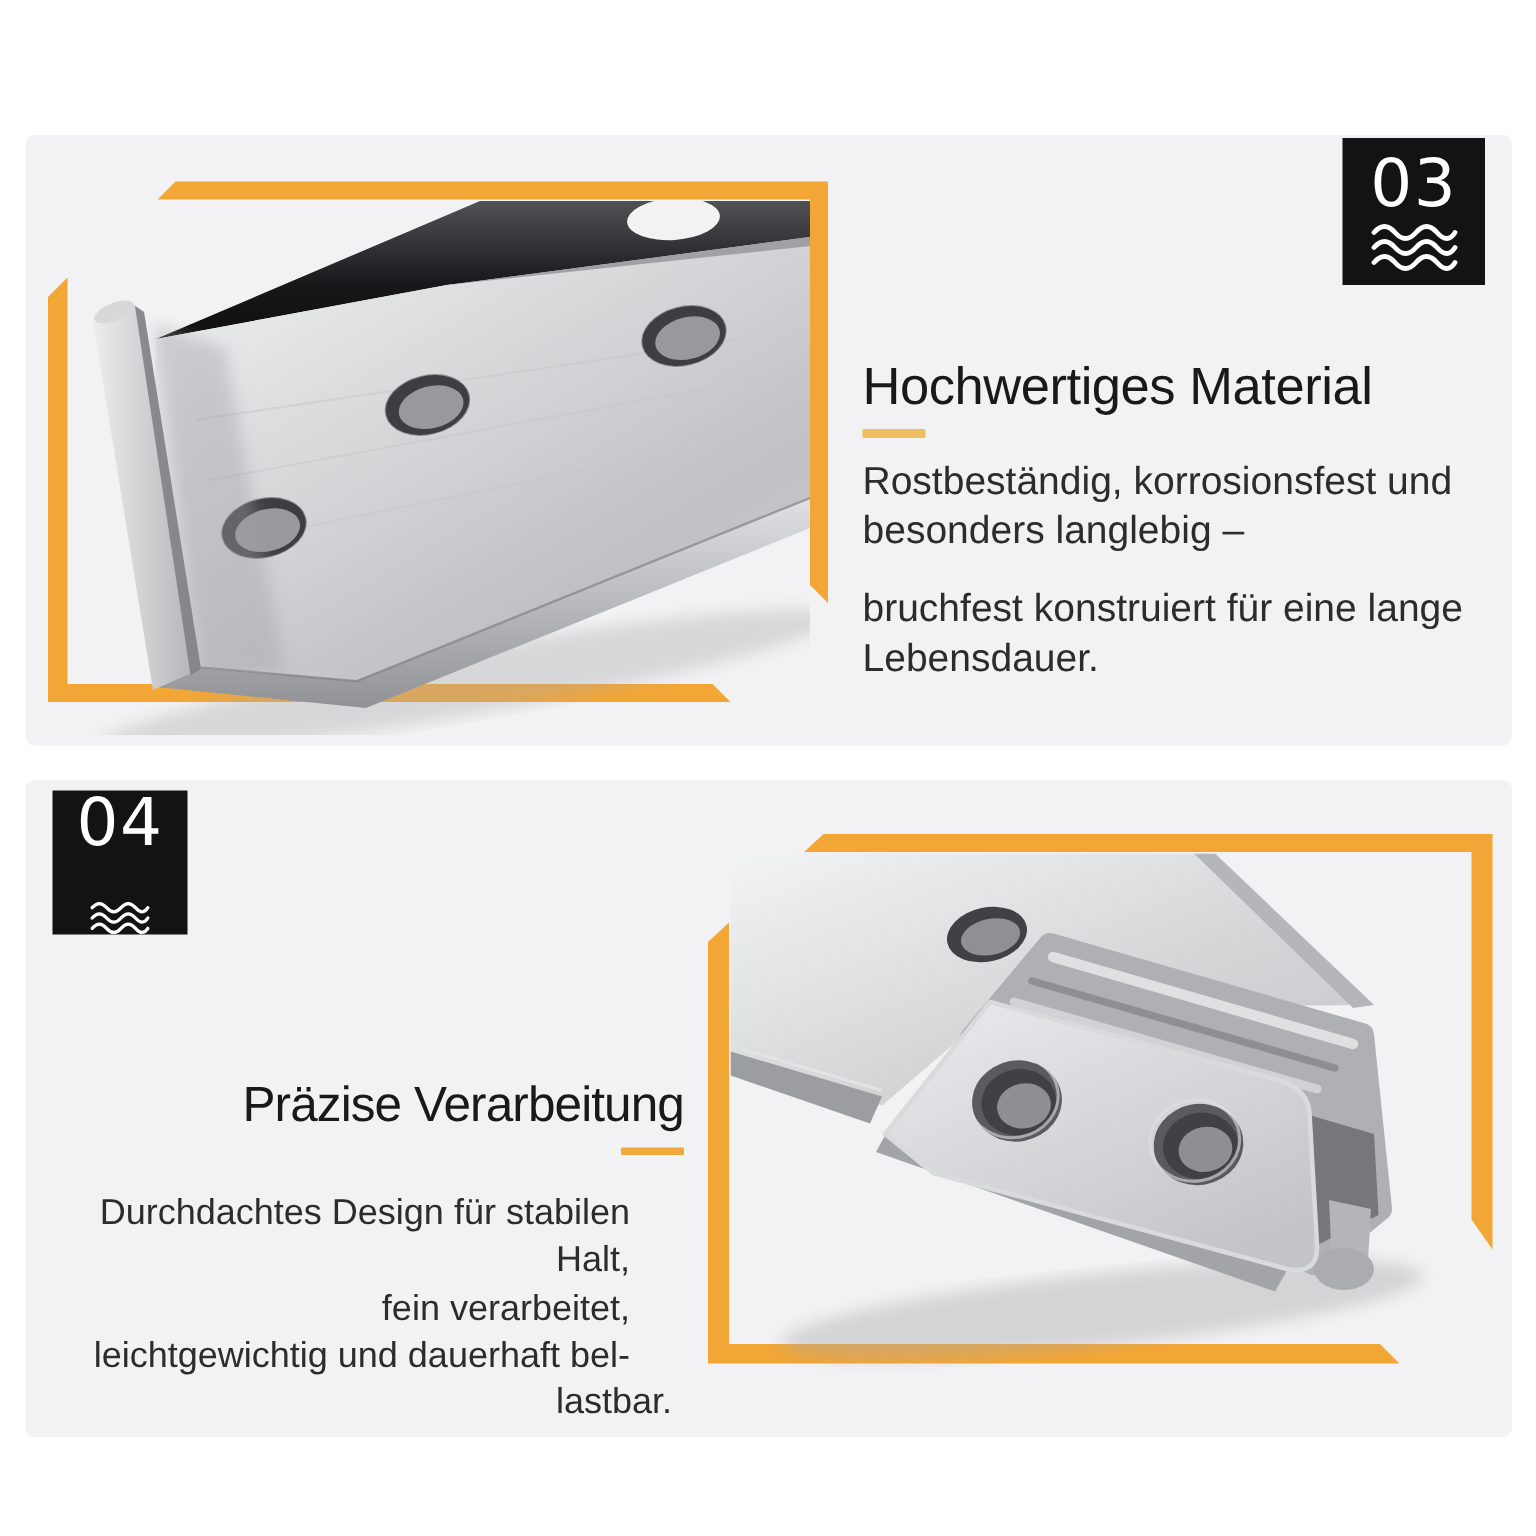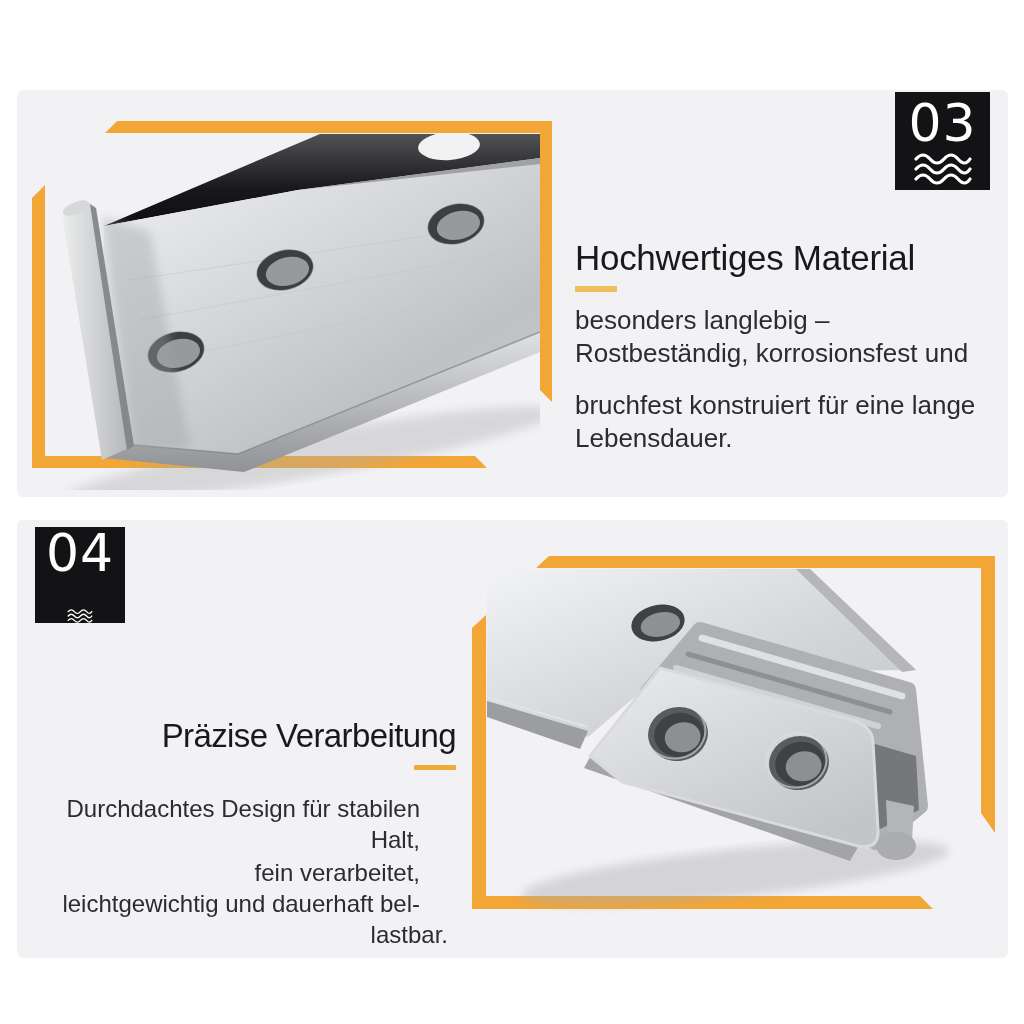--- a/index.html
+++ b/index.html
@@ -8,21 +8,21 @@
   .abs{position:absolute;}
   .panel{position:absolute;left:17px;width:991px;background:#f2f2f4;border-radius:6px;}
   #panel-top{top:90px;height:407px;}
   #panel-bottom{top:520px;height:438px;}
 
   
   .badge{position:absolute;background:#131316;display:flex;flex-direction:column;
          align-items:center;justify-content:center;gap:4px;z-index:6;}
   #badge-03{left:895px;top:92px;width:95px;height:98px;}
   #badge-04{left:35px;top:527px;width:90px;height:96px;gap:30px;}
-  .badge-number{color:#ffffff;font-family:"DejaVu Sans",sans-serif;font-size:52px;
+  .badge-number{color:#ffffff;font-family:"DejaVu Sans",sans-serif;font-size:44px;
                 line-height:1;letter-spacing:1px;}
   .waves{display:block;}
 
   
   .text-block{position:absolute;z-index:6;}
   #text-top{left:575px;top:238px;width:440px;text-align:left;}
   #text-bottom{left:30px;top:686px;width:426px;text-align:right;}
   .heading{font-weight:normal;color:#19191b;letter-spacing:-0.3px;line-height:1.12;}
   #text-top .heading{font-size:35px;}
   #text-bottom .heading{font-size:33px;letter-spacing:-0.6px;margin-top:32px;}
@@ -193,22 +193,22 @@
         <path d="M2,16 q7,-8 14,0 t14,0 t14,0 t12,0"></path>
         <path d="M2,26 q7,-8 14,0 t14,0 t14,0 t12,0"></path>
       </g>
     </svg>
   </div>
 
   <div class="text-block" id="text-top">
     <div class="heading">Hochwertiges Material</div>
     <div class="underline-bar"></div>
     <div class="para">
+      <div class="line">Rostbeständig, korrosionsfest und</div>
       <div class="line">besonders langlebig –</div>
-      <div class="line">Rostbeständig, korrosionsfest und</div>
     </div>
     <div class="para">
       <div class="line">bruchfest konstruiert für eine lange</div>
       <div class="line">Lebensdauer.</div>
     </div>
   </div>
 
   <div class="text-block" id="text-bottom">
     <div class="heading">Präzise Verarbeitung</div>
     <div class="underline-bar"></div>

